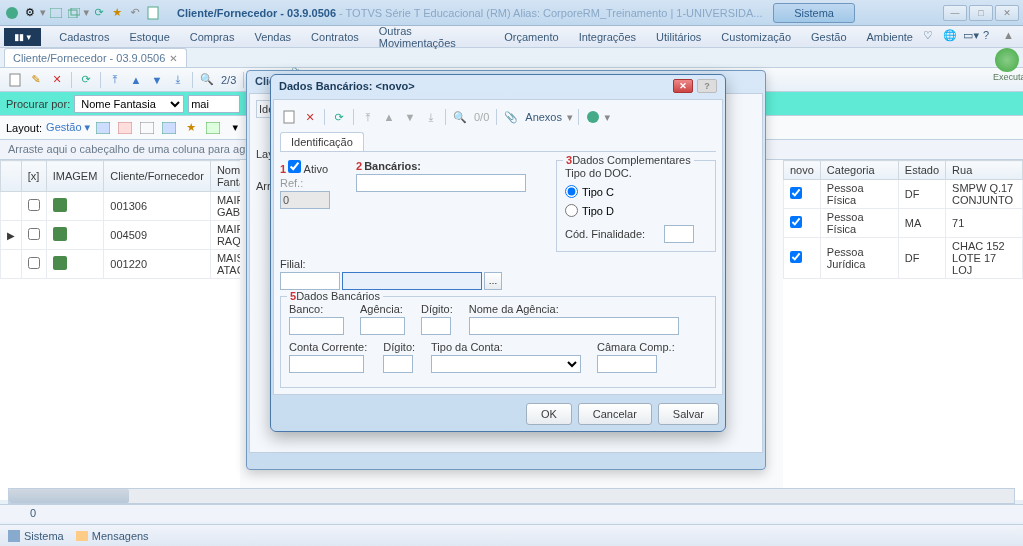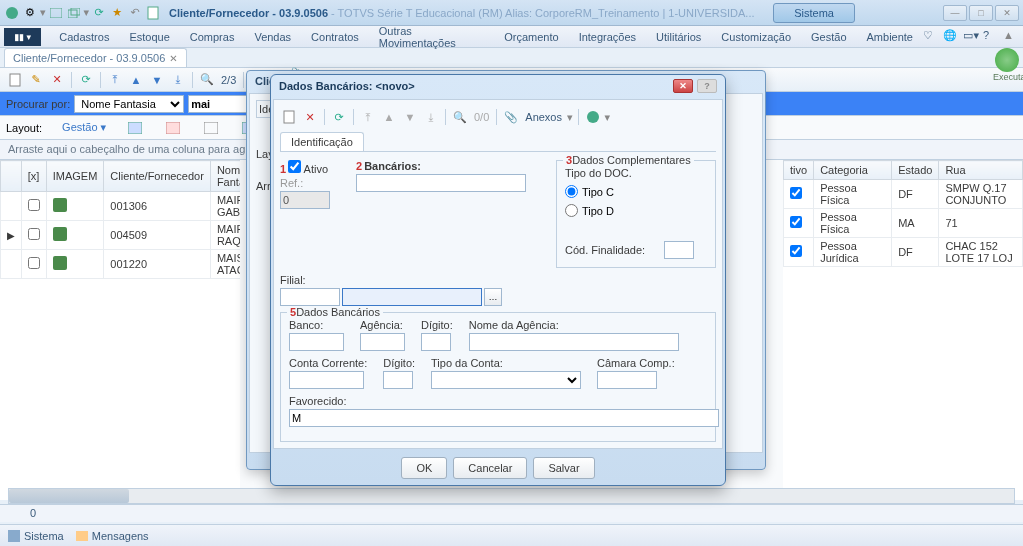--- a/index.html
+++ b/index.html
@@ -2,21 +2,21 @@
 <html><head>
   <meta charset="utf-8">
   <style>
     * { box-sizing: border-box; margin: 0; padding: 0; font-family: Tahoma, Arial, sans-serif; font-size: 11px; }
     body { background: #e8f0f8; width: 1023px; height: 546px; overflow: hidden; position: relative; }
     
     
     .titlebar { height: 26px; background: linear-gradient(#d4e4f4, #c0d8ee); display: flex; align-items: center; padding: 0 4px; border-bottom: 1px solid #a0b8d0; }
     .titlebar .icon-group { display: flex; gap: 2px; align-items: center; }
     .titlebar .small-icon { width: 16px; height: 16px; display: inline-flex; align-items: center; justify-content: center; }
-    .title-text { margin-left: 8px; color: #2a5a8a; font-weight: bold; }
+    .title-text { margin-left: 16px; color: #2a5a8a; font-weight: bold; }
     .title-text-dim { color: #8aa8c8; font-weight: normal; }
     .sistema-btn { margin-left: auto; margin-right: 80px; background: linear-gradient(#c0d8f0, #a0c8e8); border: 1px solid #7098c0; padding: 3px 20px; border-radius: 3px; color: #2a5a8a; }
     .win-controls { display: flex; gap: 2px; margin-left: 8px; }
     .win-btn { width: 24px; height: 16px; background: linear-gradient(#e8f0f8, #d0e0f0); border: 1px solid #a0b8d0; border-radius: 2px; display: flex; align-items: center; justify-content: center; color: #888; font-size: 9px; }
     
     
     .menubar { height: 22px; background: linear-gradient(#f0f4fa, #e0e8f4); display: flex; align-items: center; padding: 0 4px; border-bottom: 1px solid #c0d0e0; }
     .menu-start { width: 40px; height: 18px; background: #1e3a5a; display: flex; align-items: center; justify-content: center; margin-right: 8px; }
     .menu-start span { color: #fff; font-size: 9px; }
     .menu-item { padding: 3px 10px; color: #3a5a7a; cursor: pointer; }
@@ -28,27 +28,27 @@
     .tab { background: #fff; border: 1px solid #c0d0e0; border-bottom: none; padding: 2px 8px; display: flex; align-items: center; gap: 4px; color: #5a7a9a; border-radius: 3px 3px 0 0; }
     .tab-close { color: #888; font-size: 10px; }
     
     
     .toolbar { height: 24px; background: linear-gradient(#f8fafc, #e8f0f8); display: flex; align-items: center; padding: 0 6px; gap: 3px; border-bottom: 1px solid #c0d0e0; }
     .tb-btn { width: 18px; height: 18px; display: flex; align-items: center; justify-content: center; cursor: pointer; }
     .tb-sep { width: 1px; height: 16px; background: #c0d0e0; margin: 0 2px; }
     .tb-text { color: #3a5a7a; margin: 0 2px; }
     
     
-    .searchbar { height: 24px; background: #3b82f6; display: flex; align-items: center; padding: 0 6px; gap: 4px; border-bottom: 1px solid #c0d0e0; }
+    .searchbar { height: 24px; background: #5eead4; display: flex; align-items: center; padding: 0 6px; gap: 4px; border-bottom: 1px solid #c0d0e0; }
     .searchbar label { color: #3a3a3a; }
     .searchbar select { height: 18px; border: 1px solid #a0b8d0; font-size: 11px; padding: 0 2px; background: #fff; }
     .searchbar input { height: 18px; border: 1px solid #a0b8d0; font-size: 11px; padding: 0 2px; background: #fff; }
     
     
-    .layoutbar { height: 24px; background: #f8fafc; display: flex; align-items: center; padding: 0 6px; gap: 20px; border-bottom: 1px solid #c0d0e0; }
+    .layoutbar { height: 24px; background: #f8fafc; display: flex; align-items: center; padding: 0 6px; gap: 4px; border-bottom: 1px solid #c0d0e0; }
     
     
     .group-hint { height: 20px; background: #f0f4fa; padding: 3px 8px; color: #6a7a8a; border-bottom: 1px solid #c0d0e0; }
     
     
     .grid-container { display: flex; background: #fff; height: 340px; position: relative; }
     .grid { border-collapse: collapse; width: 100%; }
     .grid th { background: linear-gradient(#f8fafc, #e8f0f8); border: 1px solid #d0d8e0; padding: 3px 6px; text-align: left; font-weight: normal; color: #3a3a3a; }
     .grid td { border: 1px solid #e8ecf0; padding: 2px 6px; color: #3a3a3a; }
     .grid-left { flex: 0 0 240px; overflow: hidden; }
@@ -91,21 +91,21 @@
     .form-input { height: 18px; border: 1px solid #a0b8d0; background: #fff; padding: 0 2px; font-size: 11px; }
     .form-input.disabled { background: #e8e8e8; }
     .form-input.blue { border-color: #3a78c8; background: #e8f0fc; }
     .form-select { height: 18px; border: 1px solid #a0b8d0; background: #fff; font-size: 11px; }
     
     .fieldset { border: 1px solid #c0d0e0; padding: 6px 8px 8px 8px; position: relative; }
     .fieldset-legend { position: absolute; top: -7px; left: 6px; background: #f4f8fc; padding: 0 3px; color: #3a3a3a; }
     .fieldset-legend .num { color: #c33; font-weight: bold; }
     .radio-row { display: flex; align-items: center; gap: 4px; margin: 6px 0; }
     
-    .modal-footer { display: flex; justify-content: center; gap: 6px; padding: 6px; }
+    .modal-footer { display: flex; justify-content: flex-end; gap: 6px; padding: 6px; }
     .btn { height: 22px; padding: 0 14px; background: linear-gradient(#fff, #e8ecf0); border: 1px solid #a0b0c0; border-radius: 3px; color: #3a3a3a; cursor: pointer; }
     
     .executar-panel { position: absolute; right: 2px; top: 48px; width: 28px; text-align: center; }
     .executar-panel .icon { width: 24px; height: 24px; margin: 0 auto; background: radial-gradient(#8c8, #4a4); border-radius: 50%; }
     .executar-panel .lbl { font-size: 9px; color: #5a7a5a; }
     
     .lookup-btn { width: 18px; height: 18px; border: 1px solid #a0b8d0; background: linear-gradient(#fff, #e8ecf0); display: flex; align-items: center; justify-content: center; font-size: 9px; cursor: pointer; }
     
     svg { display: block; }
   </style>
@@ -217,21 +217,21 @@
       </svg>
     </span>
   <span class="tb-btn">▾</span>
   <span class="tb-btn">📎▾</span>
   <span class="tb-btn">⚙▾</span>
 </div>
 
 <div class="searchbar">
   <label>Procurar por:</label>
   <select style="width:110px"><option>Nome Fantasia</option></select>
-  <input type="text" style="width: 60px; font-weight: bold;" value="mai">
+  <input type="text" style="width: 52px;" value="mai">
   <span class="tb-btn">▶</span>
 </div>
 
 <div class="layoutbar">
   <label>Layout:</label>
   <span style="color:#3a78c8"><span>Gestão</span> ▾</span>
   <span class="tb-btn">
       <svg width="14" height="12">
         <rect width="14" height="12" fill="#cdf" stroke="#5a8"></rect>
       </svg>
@@ -299,21 +299,21 @@
             <td>MAIS ATACADIS</td>
           </tr>
       </tbody>
     </table>
   </div>
   <div class="grid-center"></div>
   <div class="grid-right">
     <table class="grid">
       <thead>
           <tr>
-        <th style="width:30px">tivo</th>
+        <th style="width:30px">novo</th>
         <th style="width:78px">Categoria</th>
         <th style="width:40px">Estado</th>
         <th>Rua</th>
       </tr>
         </thead>
       <tbody>
         <tr>
             <td><input type="checkbox" checked="" class="row-check" style=""></td>
             <td>Pessoa Física</td>
             <td>DF</td>
@@ -424,21 +424,21 @@
           <div class="fieldset-legend"><span class="num">3</span><span>Dados Complementares</span></div>
           <div class="form-label">Tipo do DOC.</div>
           <div class="radio-row">
               <input type="radio" checked="" style="">
               <label>Tipo C</label>
             </div>
           <div class="radio-row">
               <input type="radio" style="">
               <label>Tipo D</label>
             </div>
-          <div style="margin-top:24px;display:flex;align-items:center;gap:19px">
+          <div style="margin-top:8px;display:flex;align-items:center;gap:19px">
             <label class="form-label">Cód. Finalidade:</label>
             <input class="form-input" style="width: 30px;">
           </div>
         </div>
       </div>
 
       <div class="form-row">
         <div class="form-field">
           <label class="form-label">Filial:</label>
           <div style="display:flex;gap:2px">
@@ -481,26 +481,20 @@
             </div>
           <div class="form-field">
               <label class="form-label">Tipo da Conta:</label>
               <select class="form-select" style="width:150px"><option></option></select>
             </div>
           <div class="form-field">
               <label class="form-label">Câmara Comp.:</label>
               <input class="form-input" style="width: 60px;">
             </div>
         </div>
-        <div class="form-row">
-          <div class="form-field" style="width:100%">
-              <label class="form-label">Favorecido:</label>
-              <input class="form-input" style="width: 430px;" value="M">
-            </div>
-        </div>
       </div>
     </div>
     <div class="modal-footer">
       <button class="btn">OK</button>
       <button class="btn">Cancelar</button>
       <button class="btn">Salvar</button>
     </div>
   </div>
 </div>
 

